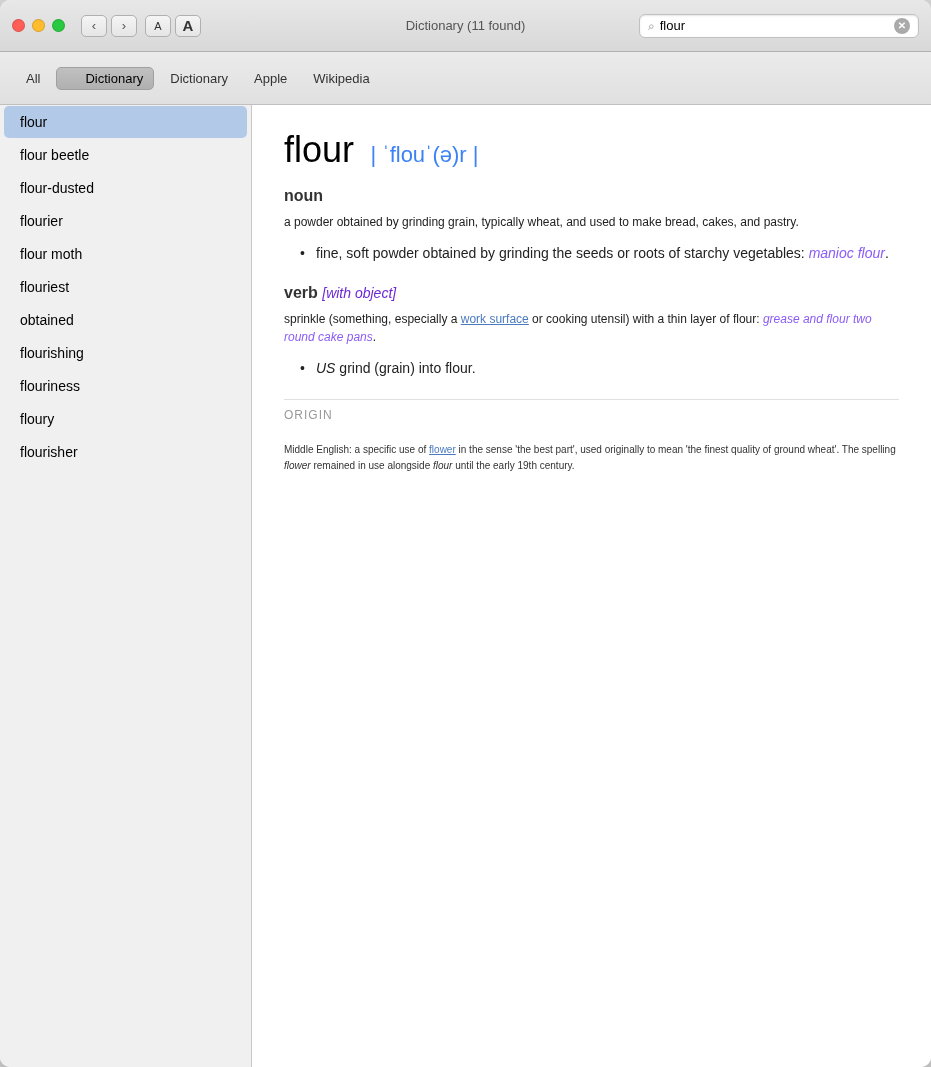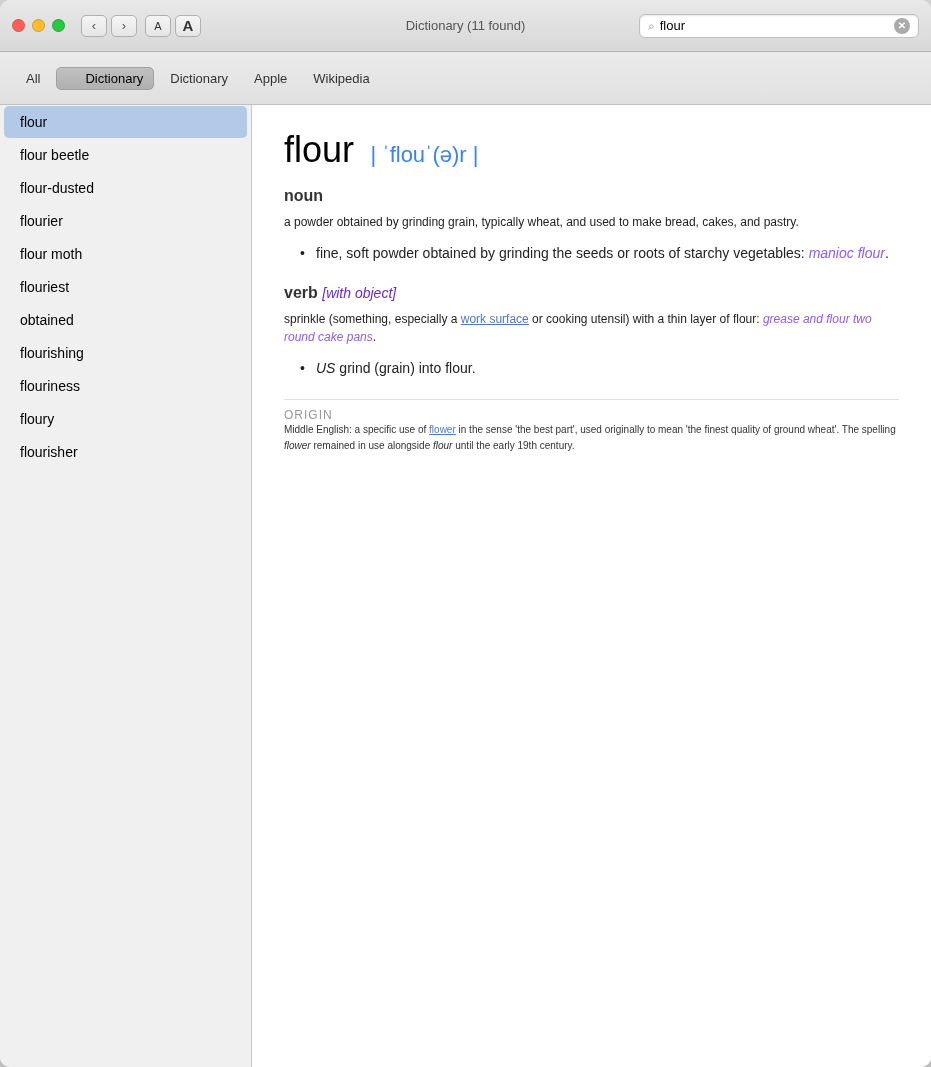--- a/index.html
+++ b/index.html
@@ -287,21 +287,21 @@
       border: none;
       border-top: 1px solid #e0e0e0;
       margin: 16px 0 8px 0;
     }
 
     .origin-label {
       font-size: 12px;
       color: #999;
       letter-spacing: 1px;
       text-transform: uppercase;
-      margin-bottom: 0;
+      margin-bottom: 20px;
     }
 
     .origin-text {
       font-size: 10px;
       color: #333;
       line-height: 1.6;
     }
 
     .section {
       margin-bottom: 20px;

